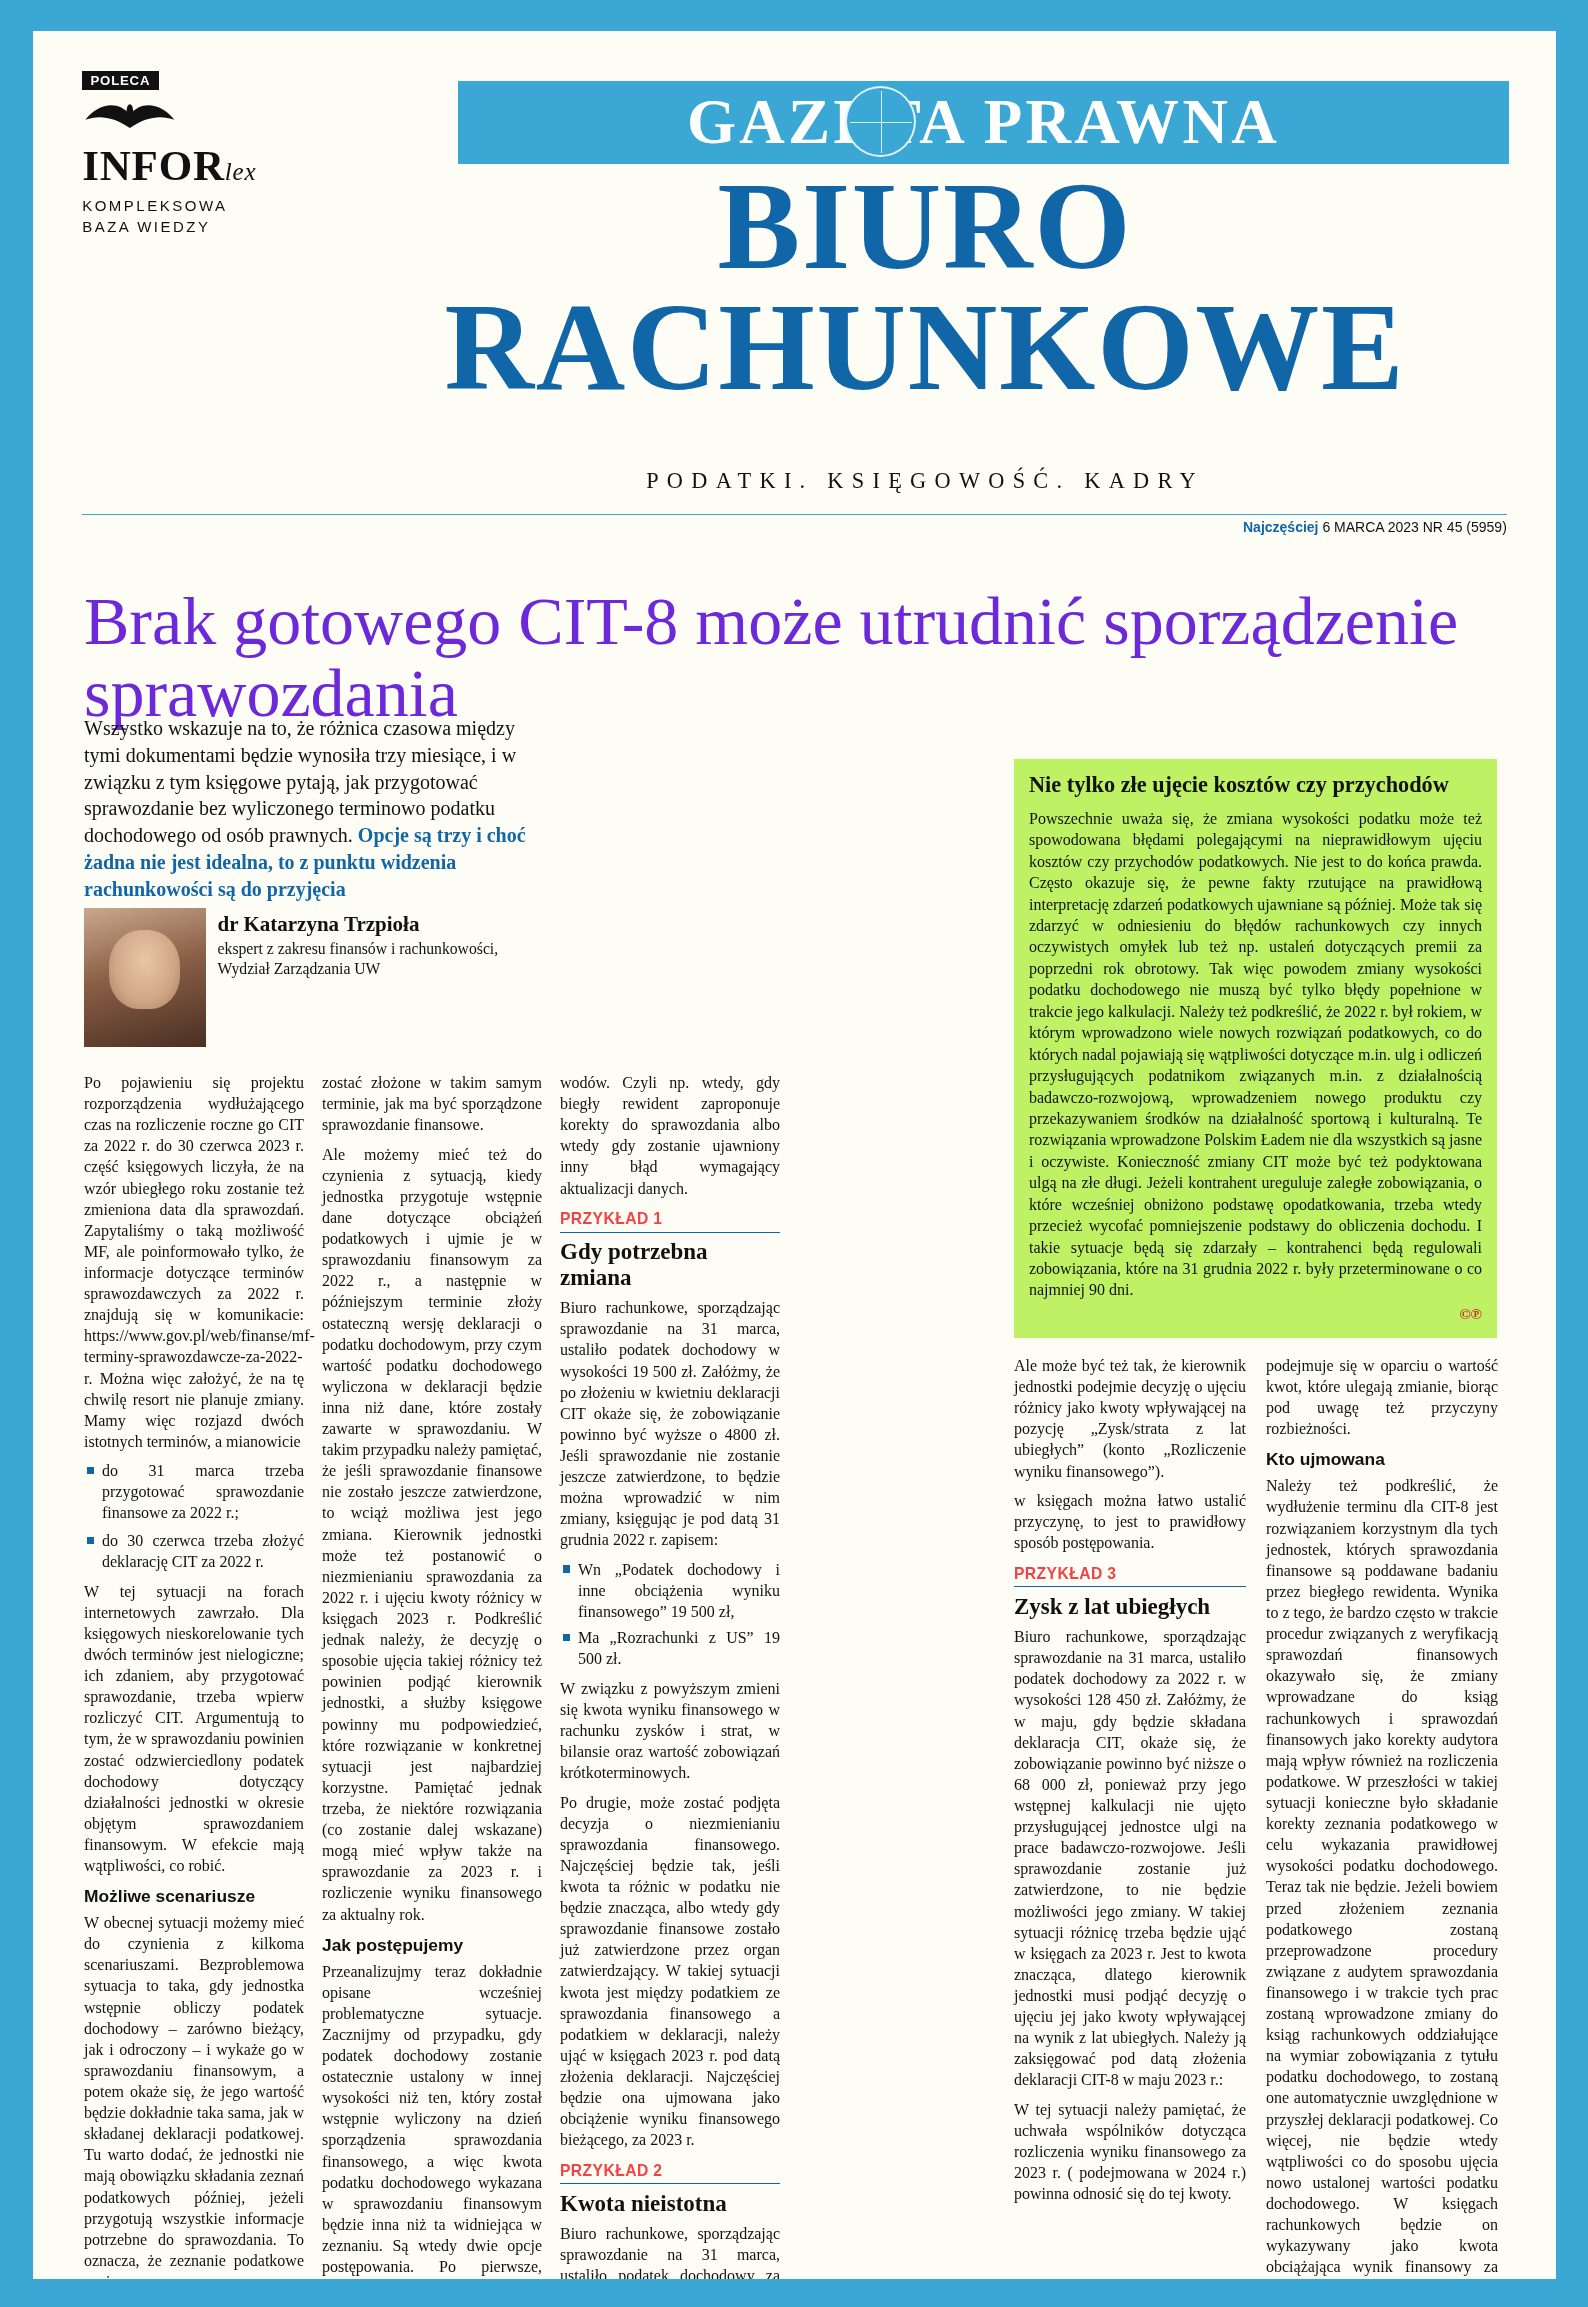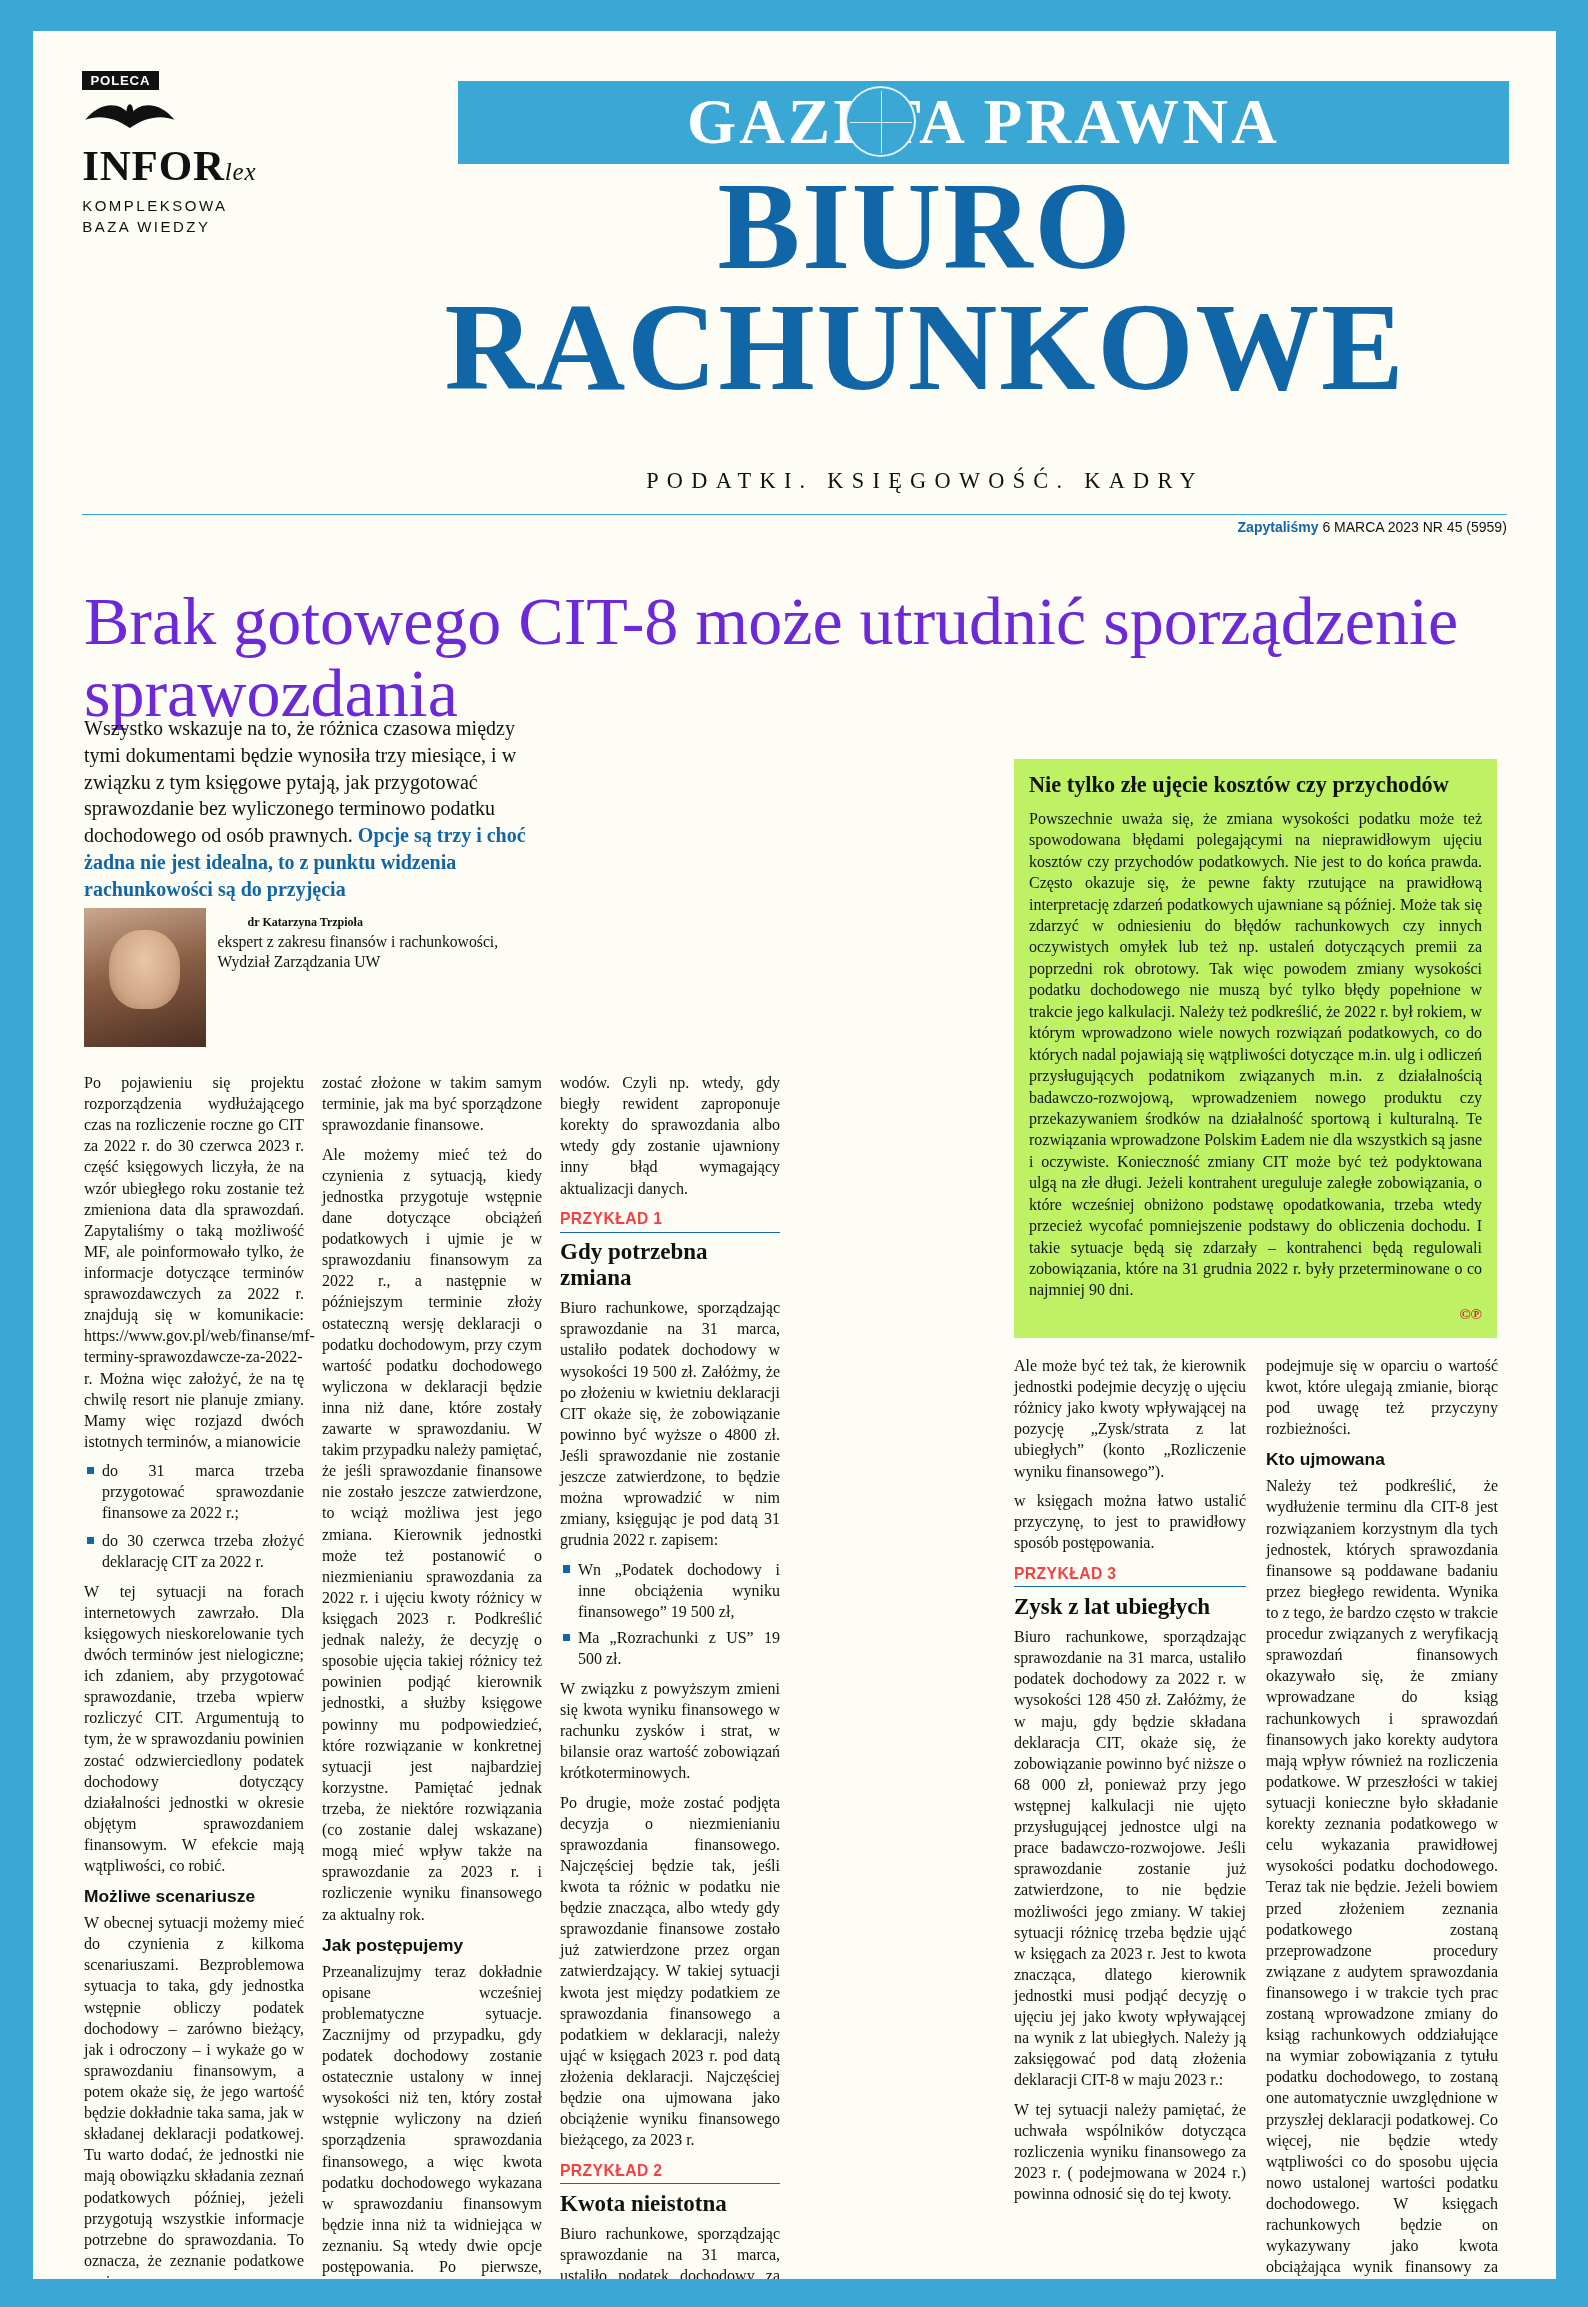--- a/index.html
+++ b/index.html
@@ -118,21 +118,21 @@
     width:122px; height:139px; flex:0 0 122px;
     background:linear-gradient(165deg,#c9a88f 0%,#8a5f46 45%,#4a2f22 100%);
     position:relative; overflow:hidden;
   }
   .author-photo:after{
     content:""; position:absolute; left:25px; top:21.5px; width:71px; height:79px;
     border-radius:45% 45% 42% 42%;
     background:radial-gradient(ellipse at 50% 38%, #e8c6a8 0%, #d0a786 60%, #a8795c 100%);
   }
   .author-text { font-size:15.7px; line-height:1.3; padding-top:3.3px; }
-  .author-text b { font-size:12px;margin-left:30px; }
+  .author-text b { font-size:21px; }
 
   
   .cols { position:absolute; left:51px; top:1041px; width:910px; }
   .col { float:left; width:220px; margin-right:18px; }
   .col p, .col ul { font-size:16px; line-height:1.32; text-align:justify; margin:0 0 8.3px 0; hyphens:auto; }
   .col ul { padding-left:18px; margin-left:0; list-style:none; }
   .col li { position:relative; margin-bottom:6.6px; }
   .col li:before {
     content:""; position:absolute; left:-15px; top:6.6px;
     width:7.4px; height:7.4px; background:#1166a8;
@@ -205,21 +205,21 @@
 
       <div class="big-title">
         <span class="l1">BIURO</span>
         <span class="l2">RACHUNKOWE</span>
       </div>
 
       <div class="tagline">PODATKI.  KSIĘGOWOŚĆ.  KADRY</div>
 
       <div class="date-rule"></div>
       <div class="date-line">
-        <b>Zapytaliśmy</b>
+        <b>Najczęściej</b>
         <span>6 MARCA 2023 NR 45 (5959)</span>
       </div>
     </div>
 
     <h1 class="headline">Brak gotowego CIT-8 może utrudnić sporządzenie sprawozdania</h1>
 
     <div class="lead">
       <span>Wszystko wskazuje na to, że różnica czasowa między tymi dokumentami będzie wynosiła trzy miesiące, i w związku z tym księgowe pytają, jak przygotować sprawozdanie bez wyliczonego terminowo podatku dochodowego od osób prawnych. </span><span class="hl">Opcje są trzy i choć żadna nie jest idealna, to z punktu widzenia rachunkowości są do przyjęcia</span>
     </div>
 

